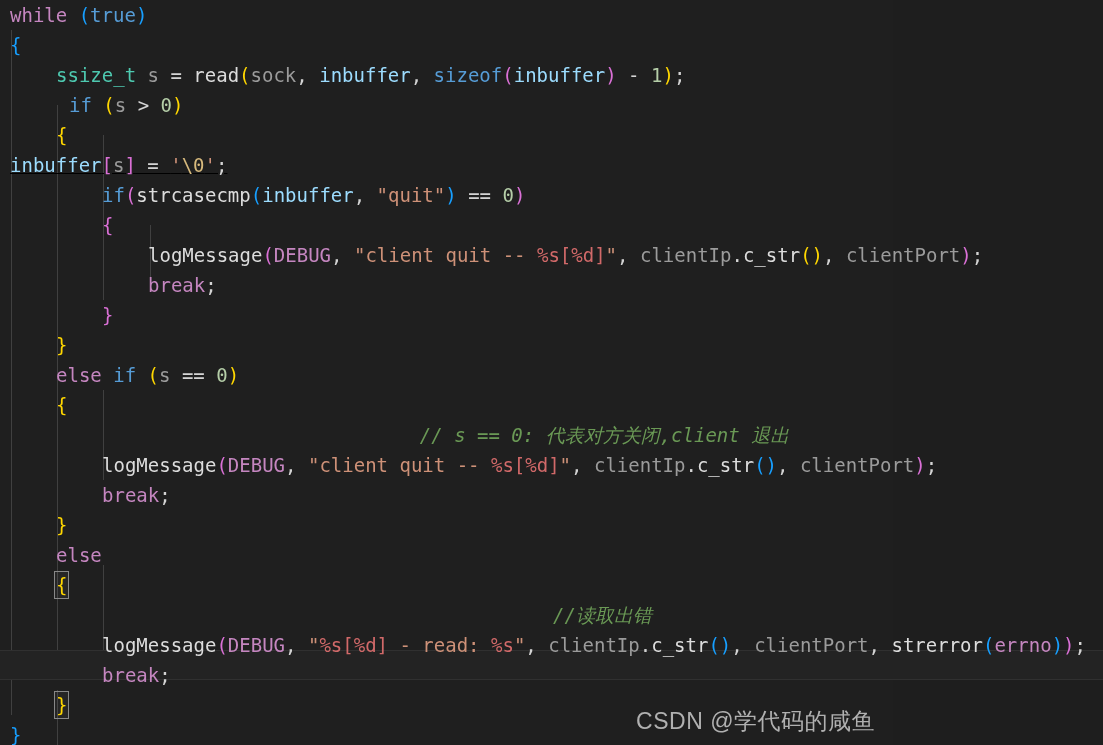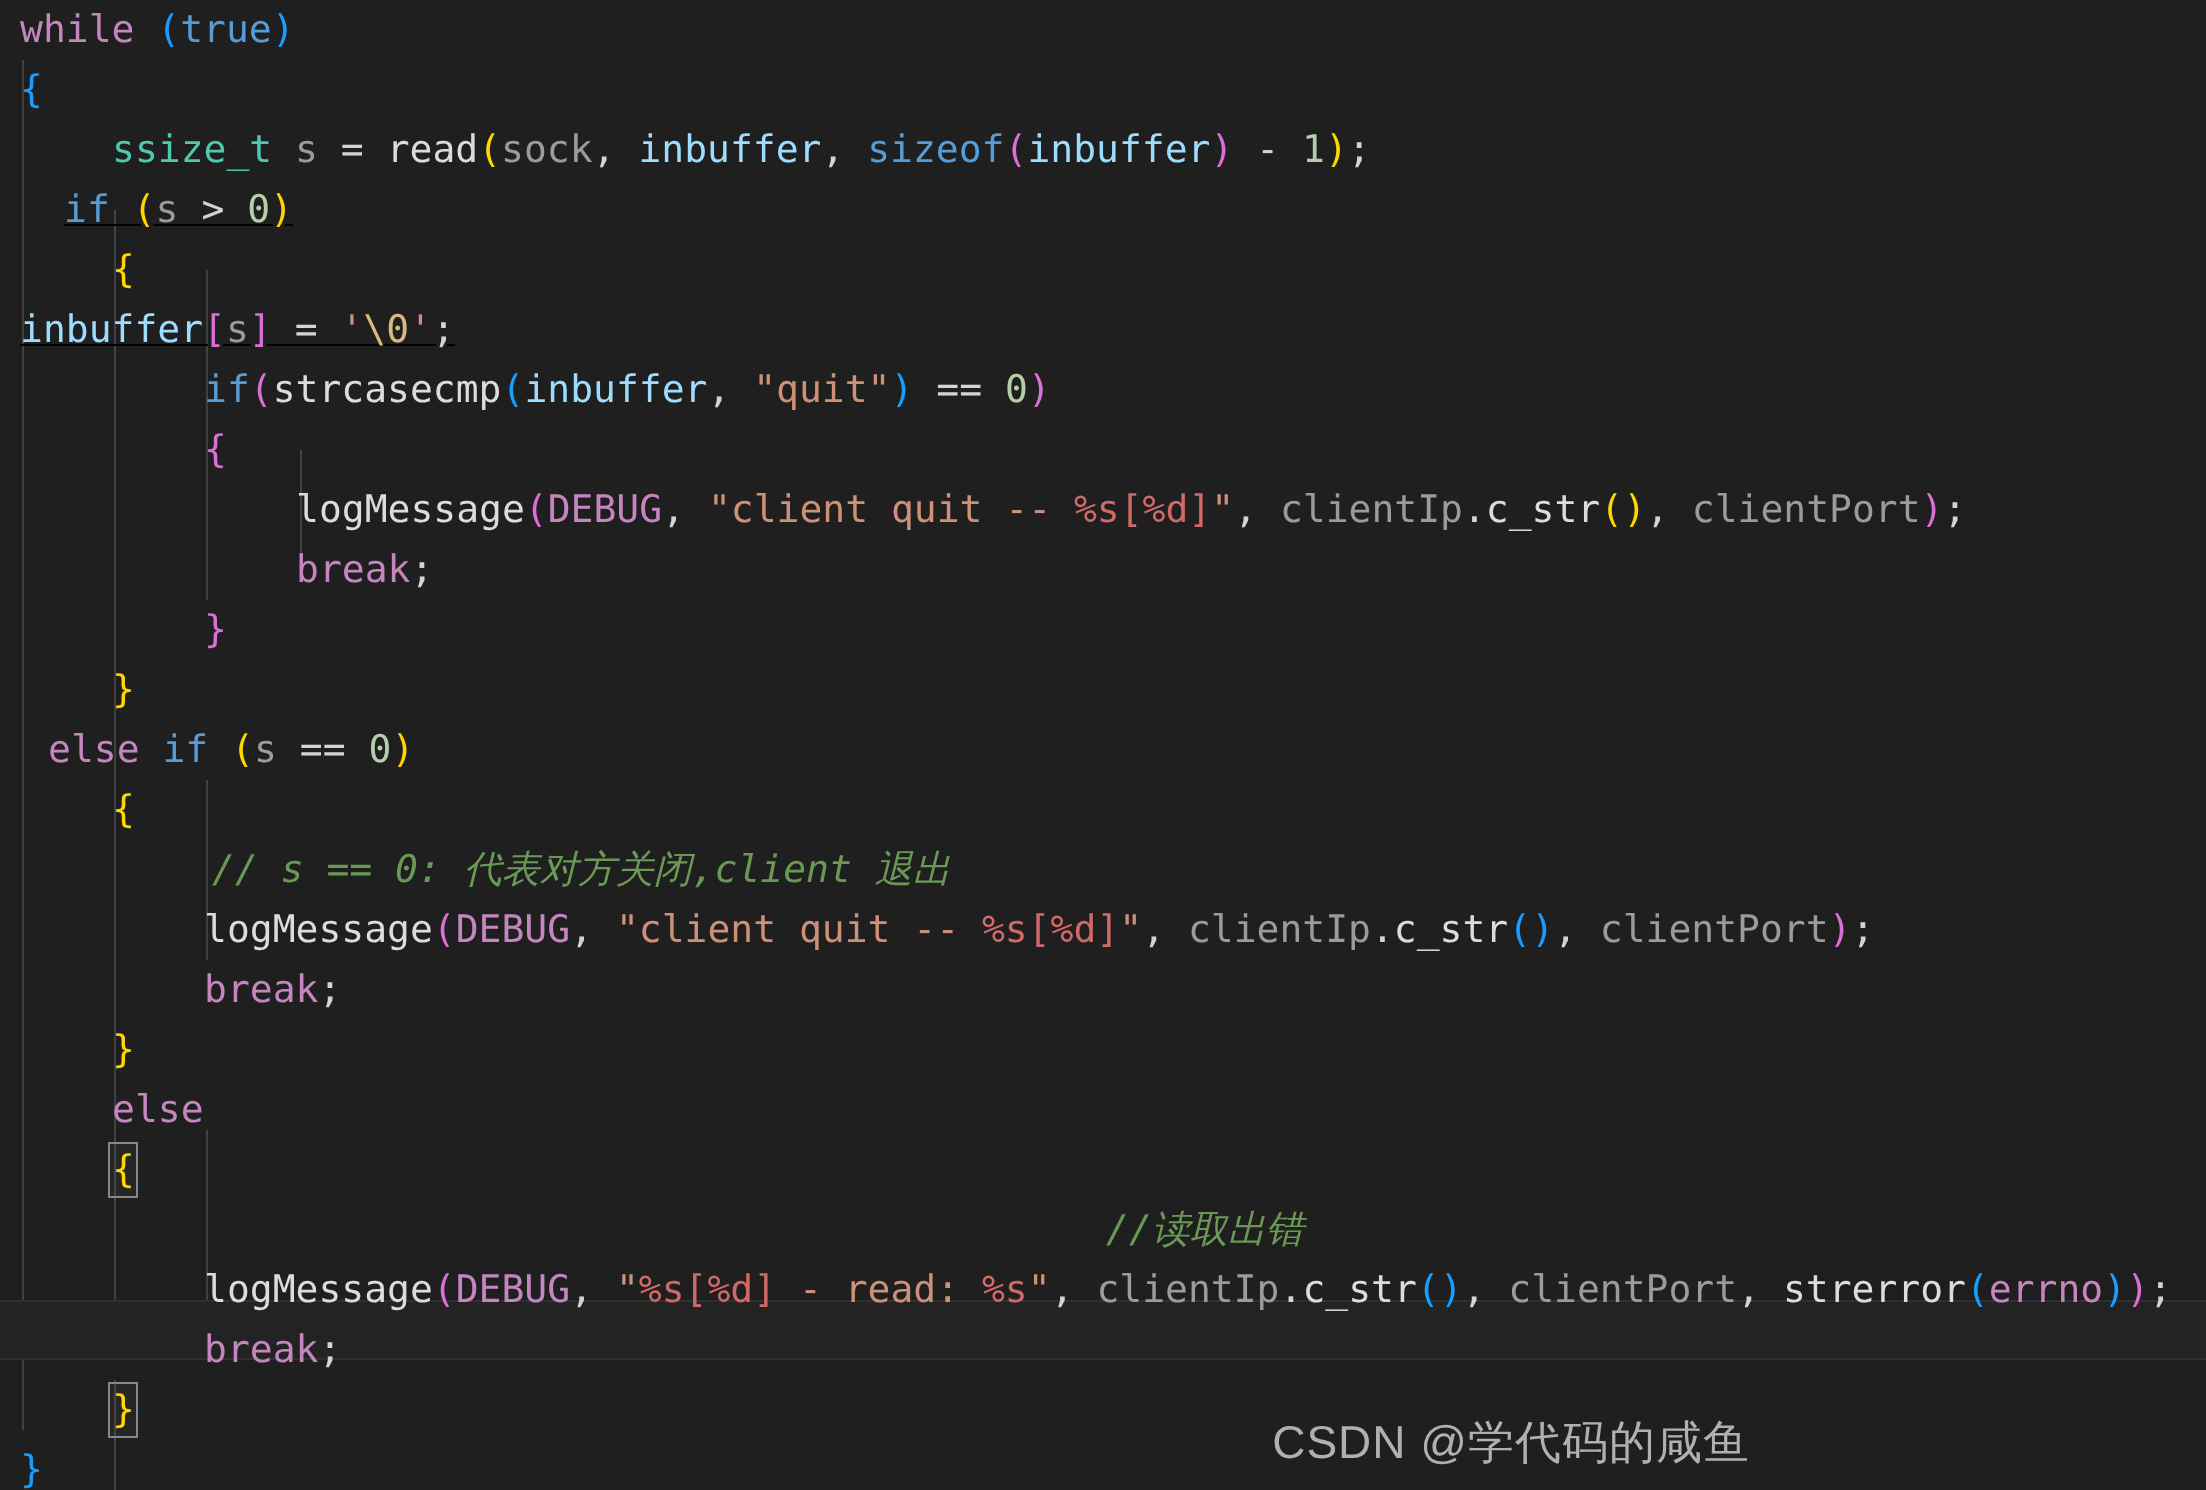--- a/index.html
+++ b/index.html
@@ -101,43 +101,43 @@
   <div class="active-line" style="top:650px;"></div>
 
   <div class="code-lines">
 
     <div class="line" style="padding-left:10px;"><span class="kw2">while</span><span class="plain"> </span><span class="br-b">(</span><span class="kw">true</span><span class="br-b">)</span></div>
 
     <div class="line" style="padding-left:10px;"><span class="br-b">{</span></div>
 
     <div class="line" style="padding-left:56px;"><span class="type">ssize_t</span><span class="plain"> </span><span class="dim">s</span><span class="plain"> = </span><span class="fn">read</span><span class="br-y">(</span><span class="dim">sock</span><span class="plain">, </span><span class="var">inbuffer</span><span class="plain">, </span><span class="kw">sizeof</span><span class="br-m">(</span><span class="var">inbuffer</span><span class="br-m">)</span><span class="plain"> - </span><span class="num">1</span><span class="br-y">)</span><span class="plain">;</span></div>
 
-    <div class="line" style="padding-left:32px;text-decoration:underline;"><span class="kw">if</span><span class="plain"> </span><span class="br-y">(</span><span class="dim">s</span><span class="plain"> &gt; </span><span class="num">0</span><span class="br-y">)</span></div>
+    <div class="line" style="padding-left:69px;"><span class="kw">if</span><span class="plain"> </span><span class="br-y">(</span><span class="dim">s</span><span class="plain"> &gt; </span><span class="num">0</span><span class="br-y">)</span></div>
 
     <div class="line" style="padding-left:56px;"><span class="br-y">{</span></div>
 
     <div class="line" style="text-decoration:underline;"><span class="var">inbuffer</span><span class="br-m">[</span><span class="dim">s</span><span class="br-m">]</span><span class="plain"> = </span><span class="str">'</span><span class="esc">\0</span><span class="str">'</span><span class="plain">;</span></div>
 
     <div class="line" style="padding-left:102px;"><span class="kw">if</span><span class="br-m">(</span><span class="fn">strcasecmp</span><span class="br-b">(</span><span class="var">inbuffer</span><span class="plain">, </span><span class="str">"quit"</span><span class="br-b">)</span><span class="plain"> == </span><span class="num">0</span><span class="br-m">)</span></div>
 
     <div class="line" style="padding-left:102px;"><span class="br-m">{</span></div>
 
     <div class="line" style="padding-left:148px;"><span class="fn">logMessage</span><span class="br-m">(</span><span class="const">DEBUG</span><span class="plain">, </span><span class="str">"client quit -- </span><span class="fmt">%s[%d]</span><span class="str">"</span><span class="plain">, </span><span class="dim">clientIp</span><span class="plain">.</span><span class="fn">c_str</span><span class="br-y">()</span><span class="plain">, </span><span class="dim">clientPort</span><span class="br-m">)</span><span class="plain">;</span></div>
 
     <div class="line" style="padding-left:148px;"><span class="kw2">break</span><span class="plain">;</span></div>
 
     <div class="line" style="padding-left:102px;"><span class="br-m">}</span></div>
 
     <div class="line" style="padding-left:56px;"><span class="br-y">}</span></div>
 
-    <div class="line" style="padding-left:24px;"><span class="kw2">else</span><span class="plain"> </span><span class="kw">if</span><span class="plain"> </span><span class="br-y">(</span><span class="dim">s</span><span class="plain"> == </span><span class="num">0</span><span class="br-y">)</span></div>
+    <div class="line" style="padding-left:56px;"><span class="kw2">else</span><span class="plain"> </span><span class="kw">if</span><span class="plain"> </span><span class="br-y">(</span><span class="dim">s</span><span class="plain"> == </span><span class="num">0</span><span class="br-y">)</span></div>
 
     <div class="line" style="padding-left:56px;"><span class="br-y">{</span></div>
 
-    <div class="line" style="padding-left:106px;"><span class="cmt">// s == 0: 代表对方关闭,client 退出</span></div>
+    <div class="line" style="padding-left:106px;text-align:center;"><span class="cmt">// s == 0: 代表对方关闭,client 退出</span></div>
 
     <div class="line" style="padding-left:102px;"><span class="fn">logMessage</span><span class="br-m">(</span><span class="const">DEBUG</span><span class="plain">, </span><span class="str">"client quit -- </span><span class="fmt">%s[%d]</span><span class="str">"</span><span class="plain">, </span><span class="dim">clientIp</span><span class="plain">.</span><span class="fn">c_str</span><span class="br-b">()</span><span class="plain">, </span><span class="dim">clientPort</span><span class="br-m">)</span><span class="plain">;</span></div>
 
     <div class="line" style="padding-left:102px;"><span class="kw2">break</span><span class="plain">;</span></div>
 
     <div class="line" style="padding-left:56px;"><span class="br-y">}</span></div>
 
     <div class="line" style="padding-left:56px;"><span class="kw2">else</span></div>
 
     <div class="line" style="padding-left:56px;"><span class="br-y bracket-match">{</span></div>

